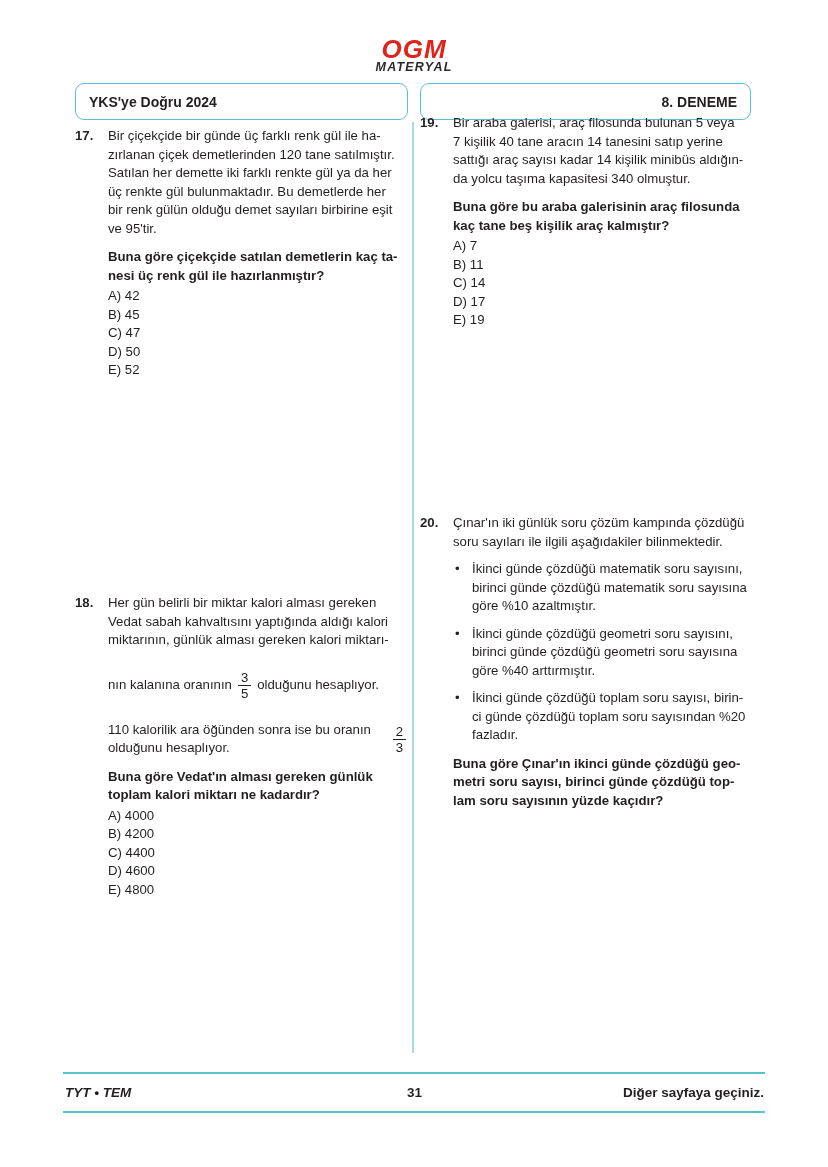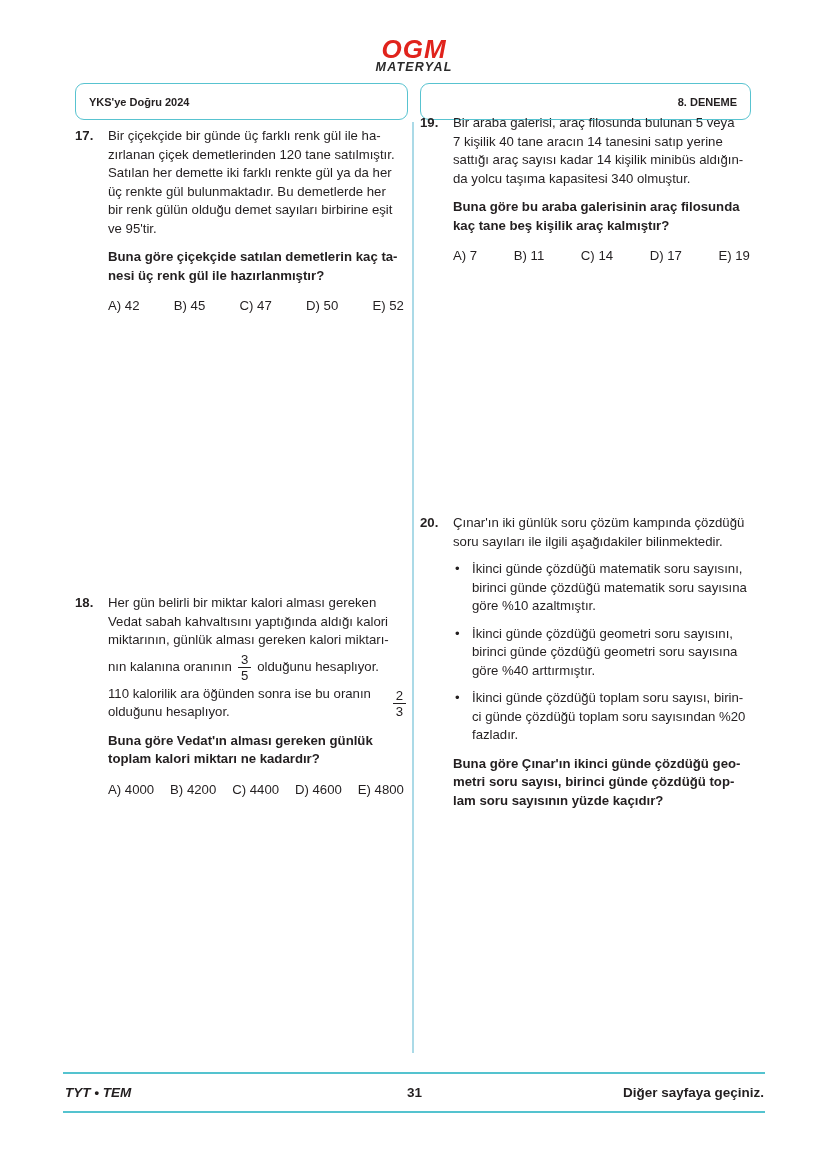--- a/index.html
+++ b/index.html
@@ -22,21 +22,21 @@
   .logo-sub {
     font-size: 12.5px; font-weight: 700; font-style: italic;
     color: #2b2b2b; letter-spacing: 1.2px; line-height: 13px; margin-top: 0px;
   }
 
   
   .hbox {
     position: absolute; top: 83px; height: 37px;
     border: 1.6px solid #58c3d0; border-radius: 9px;
     box-sizing: border-box; display: flex; align-items: center;
-    font-weight: 700; font-size: 11px; padding: 0 13px; background: #fff;
+    font-weight: 700; font-size: 14px; padding: 0 13px; background: #fff;
   }
   .hbox-left  { left: 75px;  width: 333px; }
   .hbox-right { left: 420px; width: 331px; justify-content: flex-end; }
 
   
   .divider {
     position: absolute; left: 412px; top: 122px;
     width: 2px; height: 931px; background: #abdae7;
   }
 
@@ -50,32 +50,32 @@
   #q19 { left: 420px; top: 114px; width: 332px; }
   #q20 { left: 420px; top: 514px; width: 332px; }
 
   .qnum { width: 33px; flex-shrink: 0; font-weight: 700; }
   .qcontent { flex: 1; min-width: 0; }
 
   .body   { white-space: pre-line; }
   .prompt { white-space: pre-line; font-weight: 700; margin-top: 10px; }
   .options {
     display: flex; justify-content: space-between;
-    margin-top: 12px; padding-right: 2px;
+    margin-top: 2px; padding-right: 2px; flex-direction: column;
   }
 
   
   .frac {
     display: inline-flex; flex-direction: column; align-items: center;
     font-size: 13.2px; line-height: 15px; flex-shrink: 0;
   }
   .frac .den { border-top: 1.2px solid #231f20; padding: 0 3px; }
   .frac .num { padding: 0 3px; }
   .frac-line {
-    display: flex; align-items: center; gap: 6px; margin: 2px 0;
+    display: flex; align-items: center; gap: 6px; margin: 20px 0;
   }
   .frac-line-2 {
     display: flex; align-items: center; justify-content: space-between;
     gap: 6px; margin: 2px 0;
   }
   .frac-line-2 .body { flex: 1; }
 
   
   .bullet-row { display: flex; margin-top: 9px; }
   .bullet-char { width: 17px; flex-shrink: 0; padding-left: 2px; }

